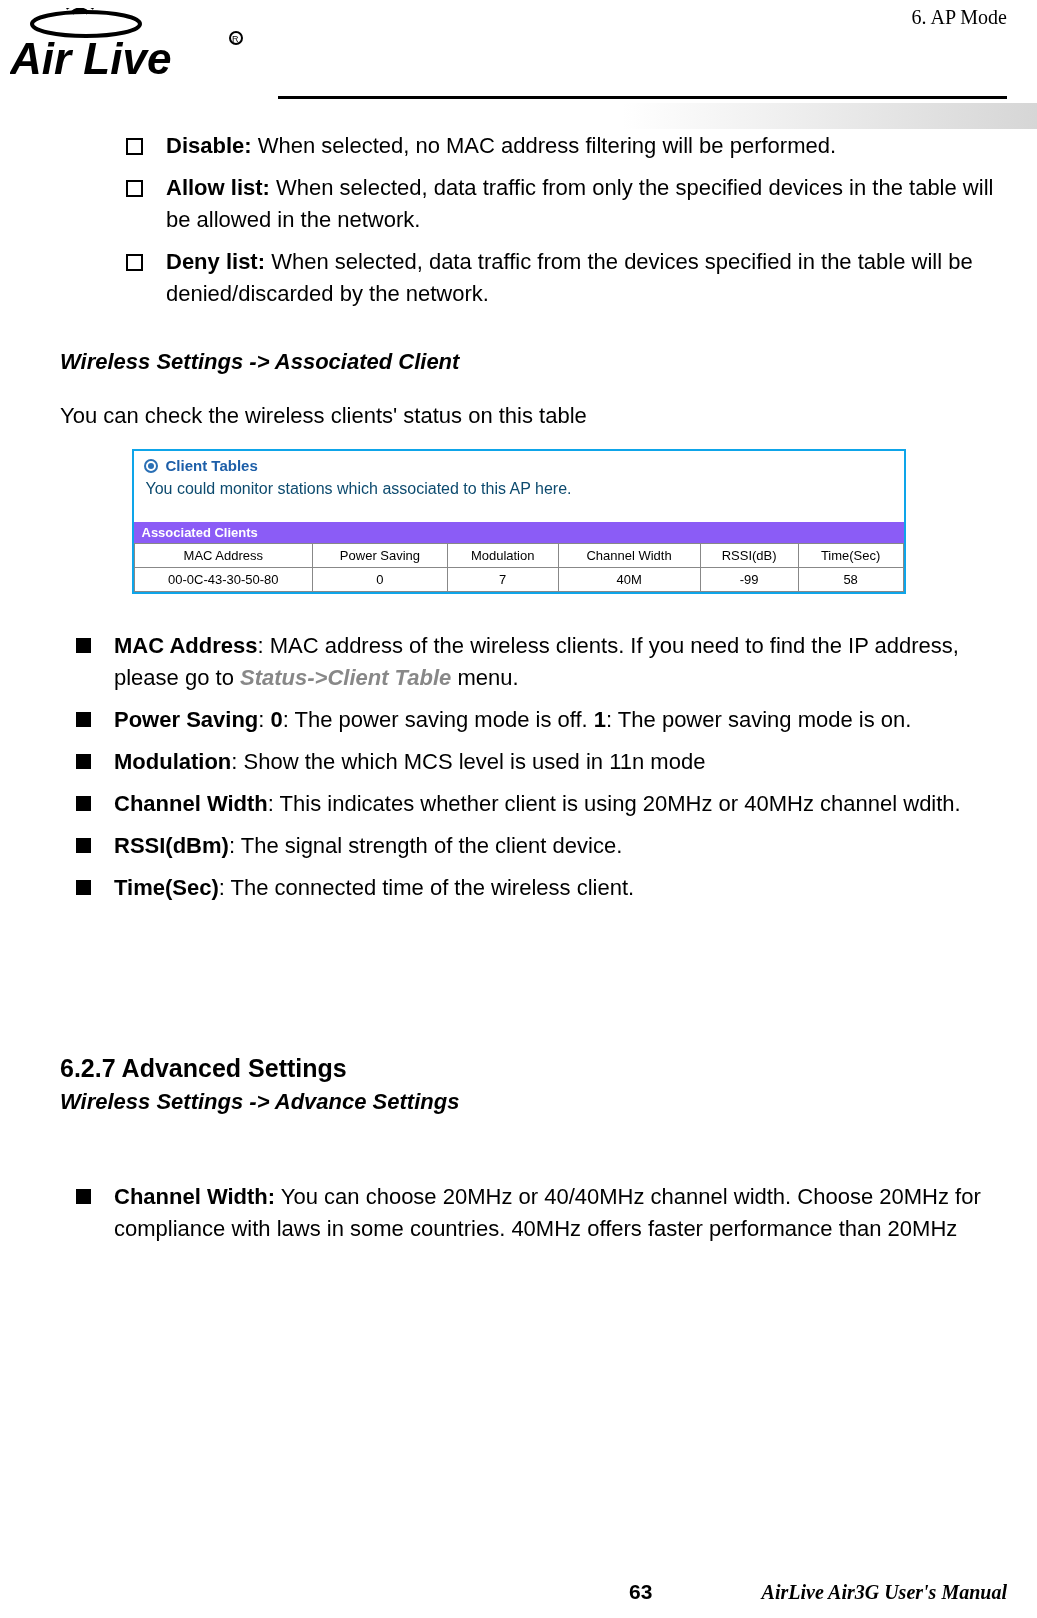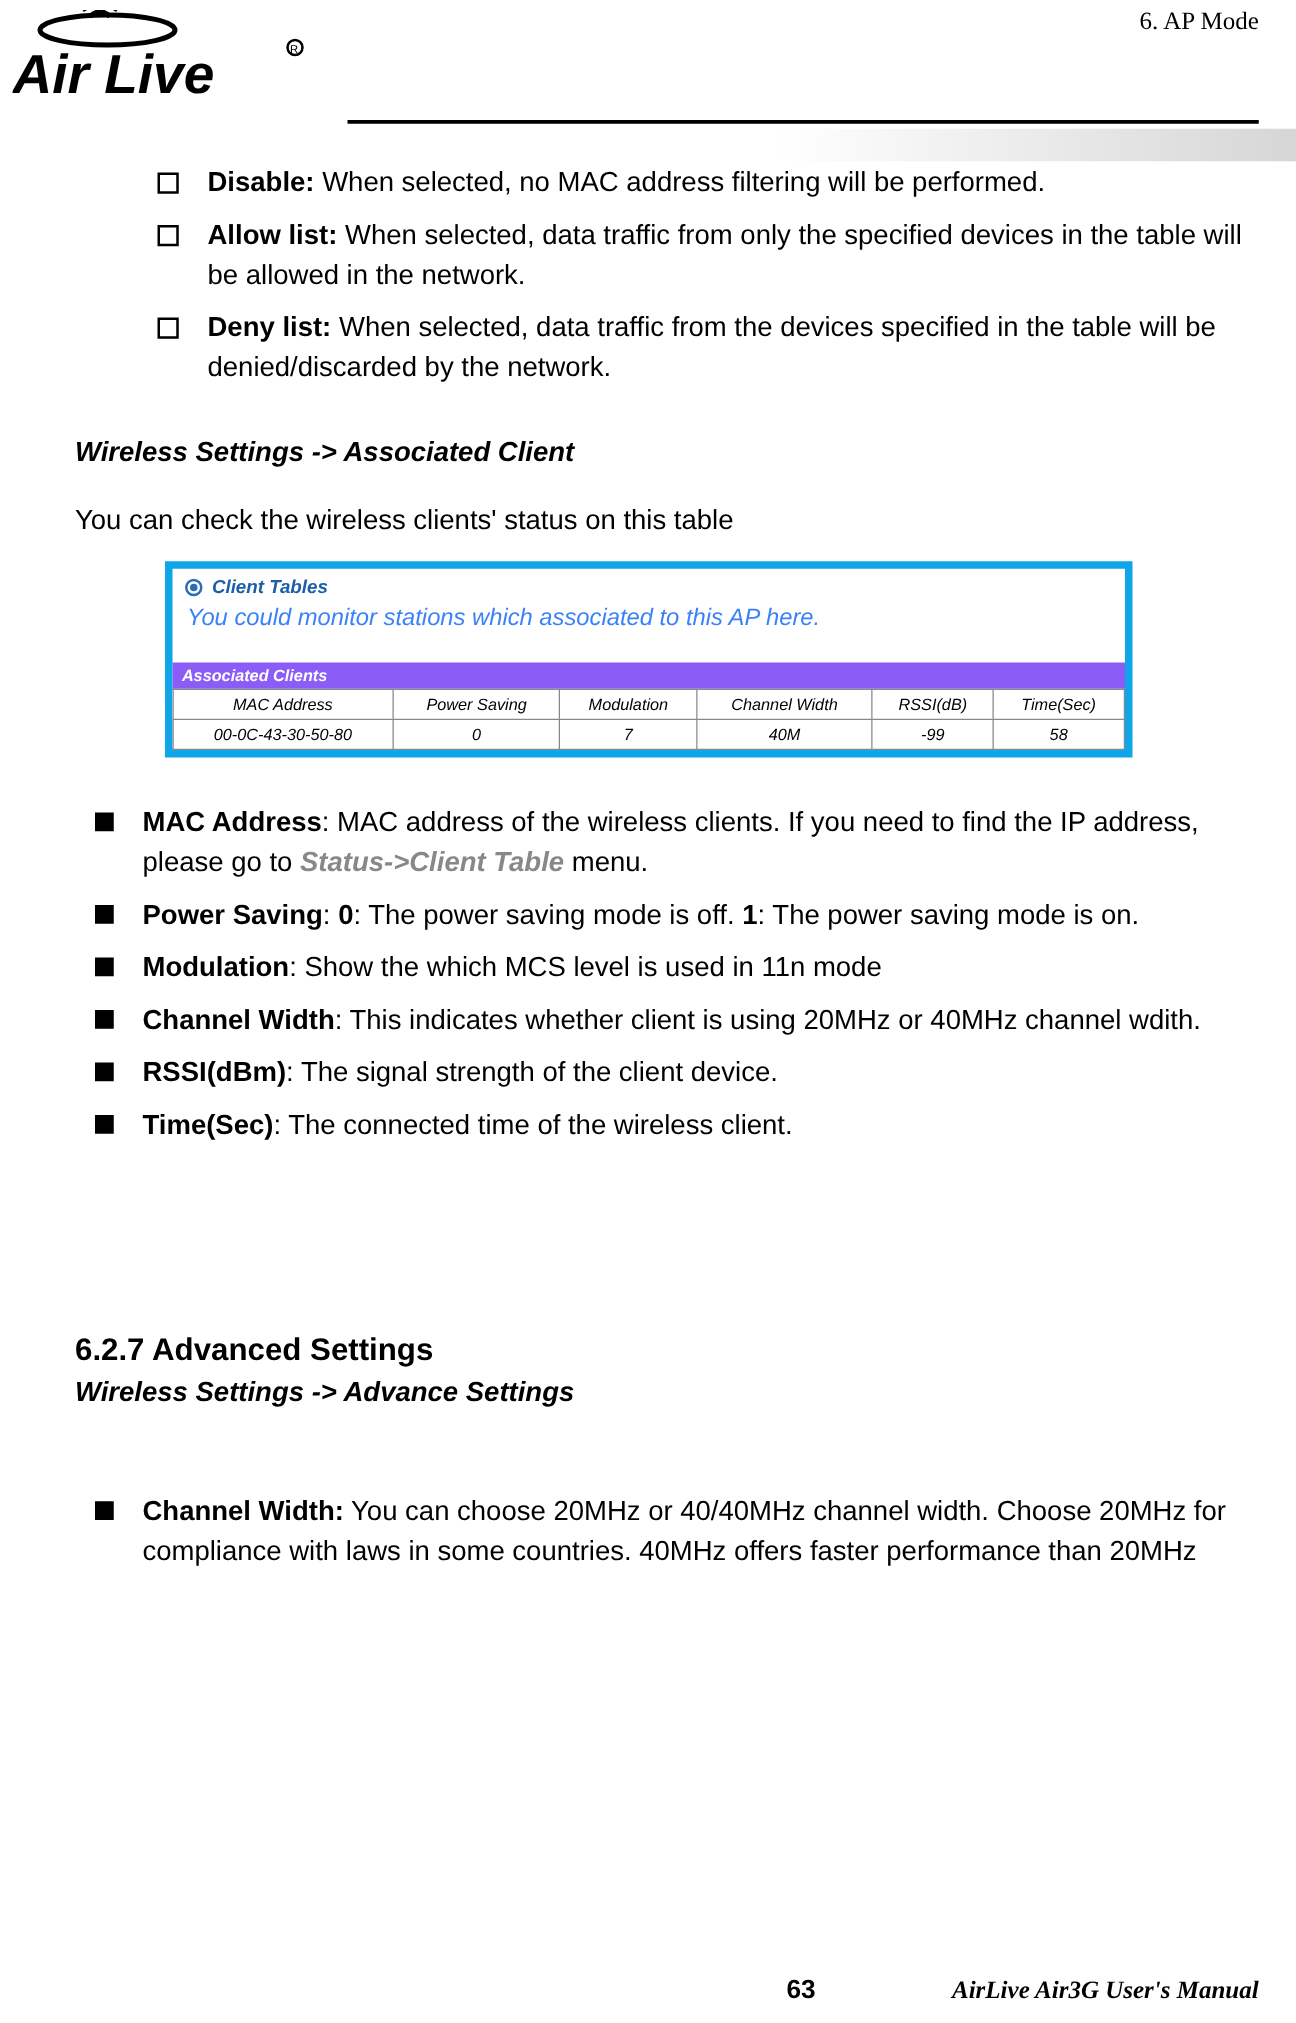--- a/index.html
+++ b/index.html
@@ -17,26 +17,26 @@
   .square-list li::before { content: ""; position: absolute; left: 0; top: 8px; width: 13px; height: 13px; border: 2px solid #000; background: #fff; }
   .filled-list { list-style: none; margin-left: 46px; margin-right: 10px; }
   .filled-list li { position: relative; padding-left: 38px; font-size: 22px; line-height: 1.45; margin-bottom: 10px; color: #000; }
   .filled-list li::before { content: ""; position: absolute; left: 0; top: 8px; width: 15px; height: 15px; background: #000; }
   .section-heading { font-size: 25px; font-weight: bold; margin: 50px 0 6px 30px; }
   .section-bc { font-size: 22px; font-style: italic; font-weight: bold; margin: 0 0 28px 30px; }
   .intro-line { font-size: 22px; margin: 0 0 20px 30px; }
   .bold { font-weight: bold; }
   .menu-path { font-style: italic; font-weight: bold; color: #888; }
   .screenshot-wrap { display: flex; justify-content: center; margin: 0 0 36px 0; }
-  .screenshot { width: 774px; border: 6px solid #0ea5e9; font-family: Tahoma, Arial, sans-serif; background: #fff; font-style: italic; }
+  .screenshot { width: 774px; border: 2px solid #0ea5e9; font-family: Tahoma, Arial, sans-serif; background: #fff; }
   .ss-title-row { display: flex; align-items: center; padding: 6px 10px 2px 10px; }
   .ss-radio { width: 14px; height: 14px; border: 2px solid #2a6fb5; border-radius: 50%; position: relative; margin-right: 8px; }
   .ss-radio::after { content: ""; position: absolute; left: 2px; top: 2px; width: 6px; height: 6px; border-radius: 50%; background: #2a6fb5; }
   .ss-title { color: #1c5ea8; font-weight: bold; font-size: 15px; }
-  .ss-desc { color: #3b82f6; font-size: 19px; padding: 4px 12px 24px 12px; }
+  .ss-desc { color: #0c4a6e; font-size: 16px; padding: 4px 12px 24px 12px; }
   .ss-sub { background: #8b5cf6; color: #fff; font-size: 13px; font-weight: bold; padding: 3px 8px; }
   .ss-table { width: 100%; border-collapse: collapse; font-size: 13px; }
   .ss-table th, .ss-table td { border: 1px solid #888; padding: 4px 6px; text-align: center; font-weight: normal; }
   .ss-table th { background: #fff; }
   .ss-btn-row { padding: 16px 12px 20px 12px; }
   .ss-btn { display: inline-block; border: 1px solid #777; border-radius: 3px; padding: 2px 12px; font-size: 13px; background: linear-gradient(#fdfdfd, #e5e5e5); cursor: pointer; }
   .footer { position: absolute; bottom: 14px; left: 0; right: 0; display: flex; justify-content: space-between; padding: 0 30px; align-items: baseline; }
   .page-num { font-size: 21px; font-weight: bold; margin-left: 490px; }
   .footer-right { font-family: "Times New Roman", serif; font-style: italic; font-weight: bold; font-size: 20px; }
   .extra-gap-lg { height: 90px; }

